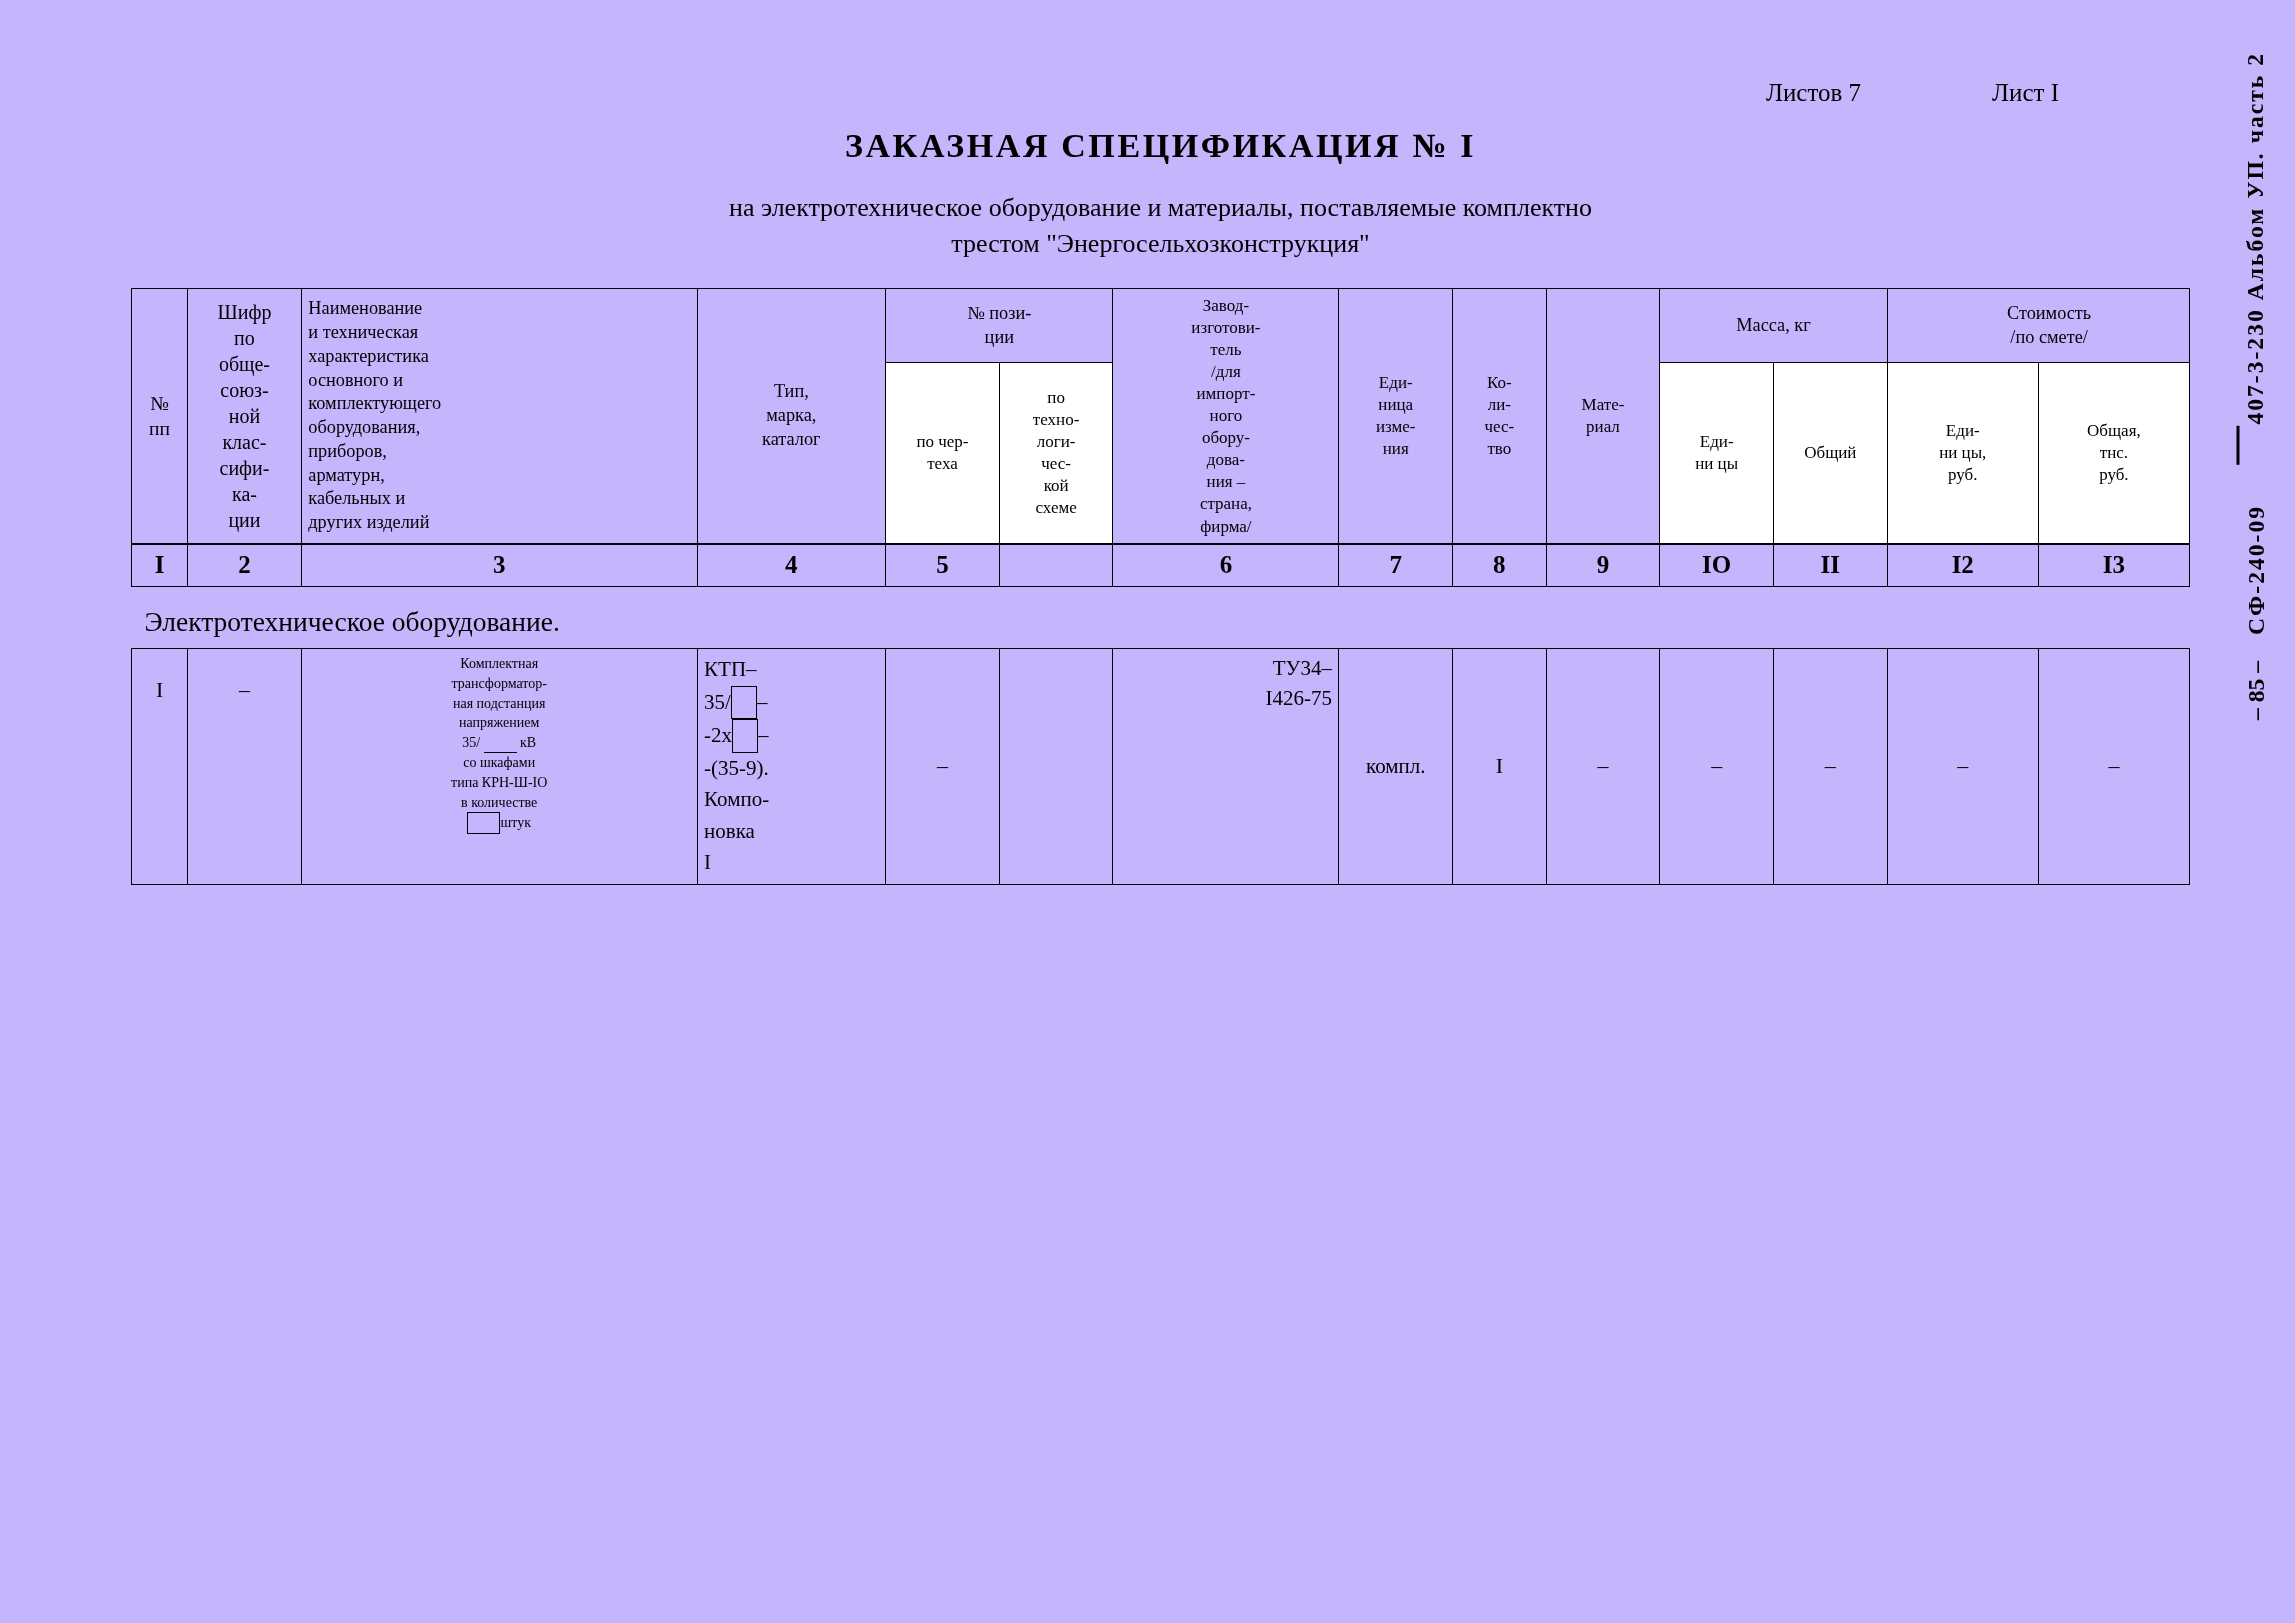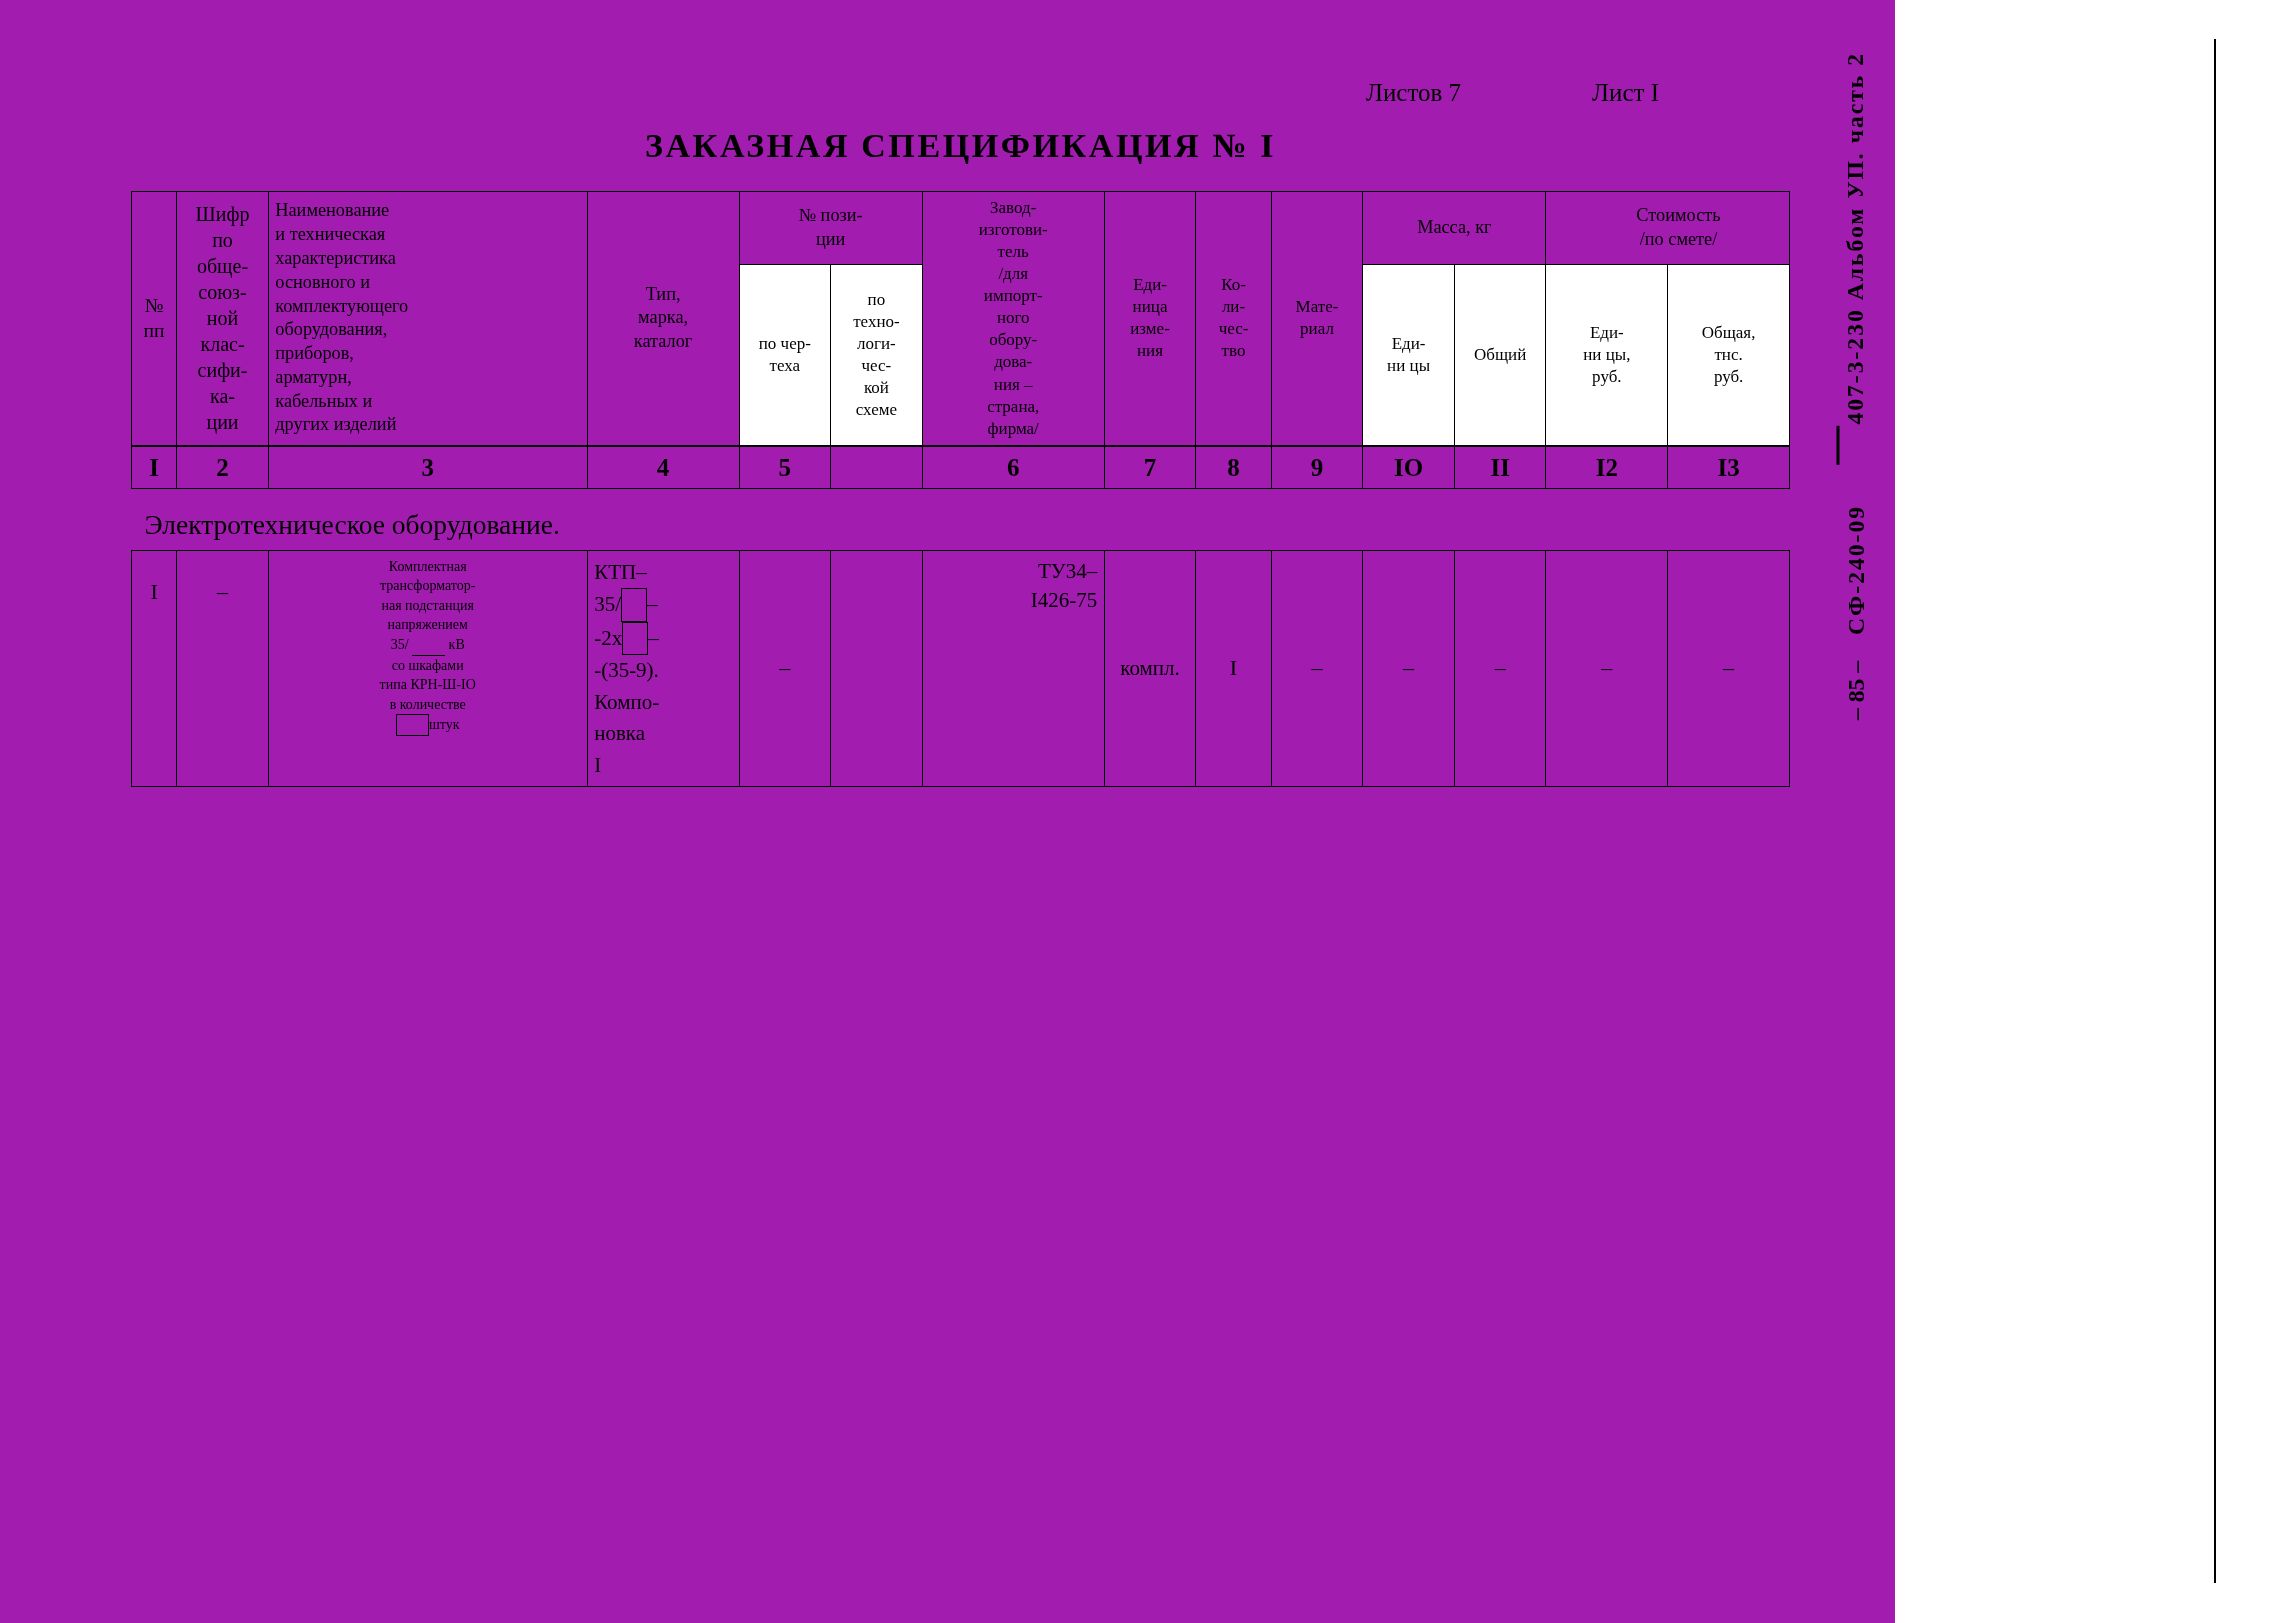--- a/index.html
+++ b/index.html
@@ -6,24 +6,24 @@
     body {
       background: #fff;
       font-family: 'Times New Roman', Times, serif;
       width: 2295px;
       height: 1623px;
       position: relative;
       overflow: hidden;
     }
 
     .page-container {
-      width: 1895px;
+      width: 2295px;
       height: 1623px;
       position: relative;
-      background: #a21caf;
+      background: #c4b5fd;
       padding: 79px 105px 65px 131px;
     }
 
     .side-divider-vertical {
       position: absolute;
       right: 79px;
       top: 39px;
       width: 2px;
       height: 1544px;
       background: #000;
@@ -133,20 +133,24 @@
 
 <div class="page-container">
 
   <div class="header-line">
     <span>Листов 7</span>
     <span>Лист I</span>
   </div>
 
   <div class="title-section">
     <div class="main-title">ЗАКАЗНАЯ СПЕЦИФИКАЦИЯ № I</div>
+    <div class="subtitle">
+      <span>на электротехническое оборудование и материалы, поставляемые комплектно</span><br>
+      <span>трестом "Энергосельхозконструкция"</span>
+    </div>
   </div>
 
   <div class="table-wrapper">
     <table>
       <colgroup>
         <col class="col-num">
         <col class="col-sifr">
         <col class="col-name">
         <col class="col-type">
         <col style="width:79px">

